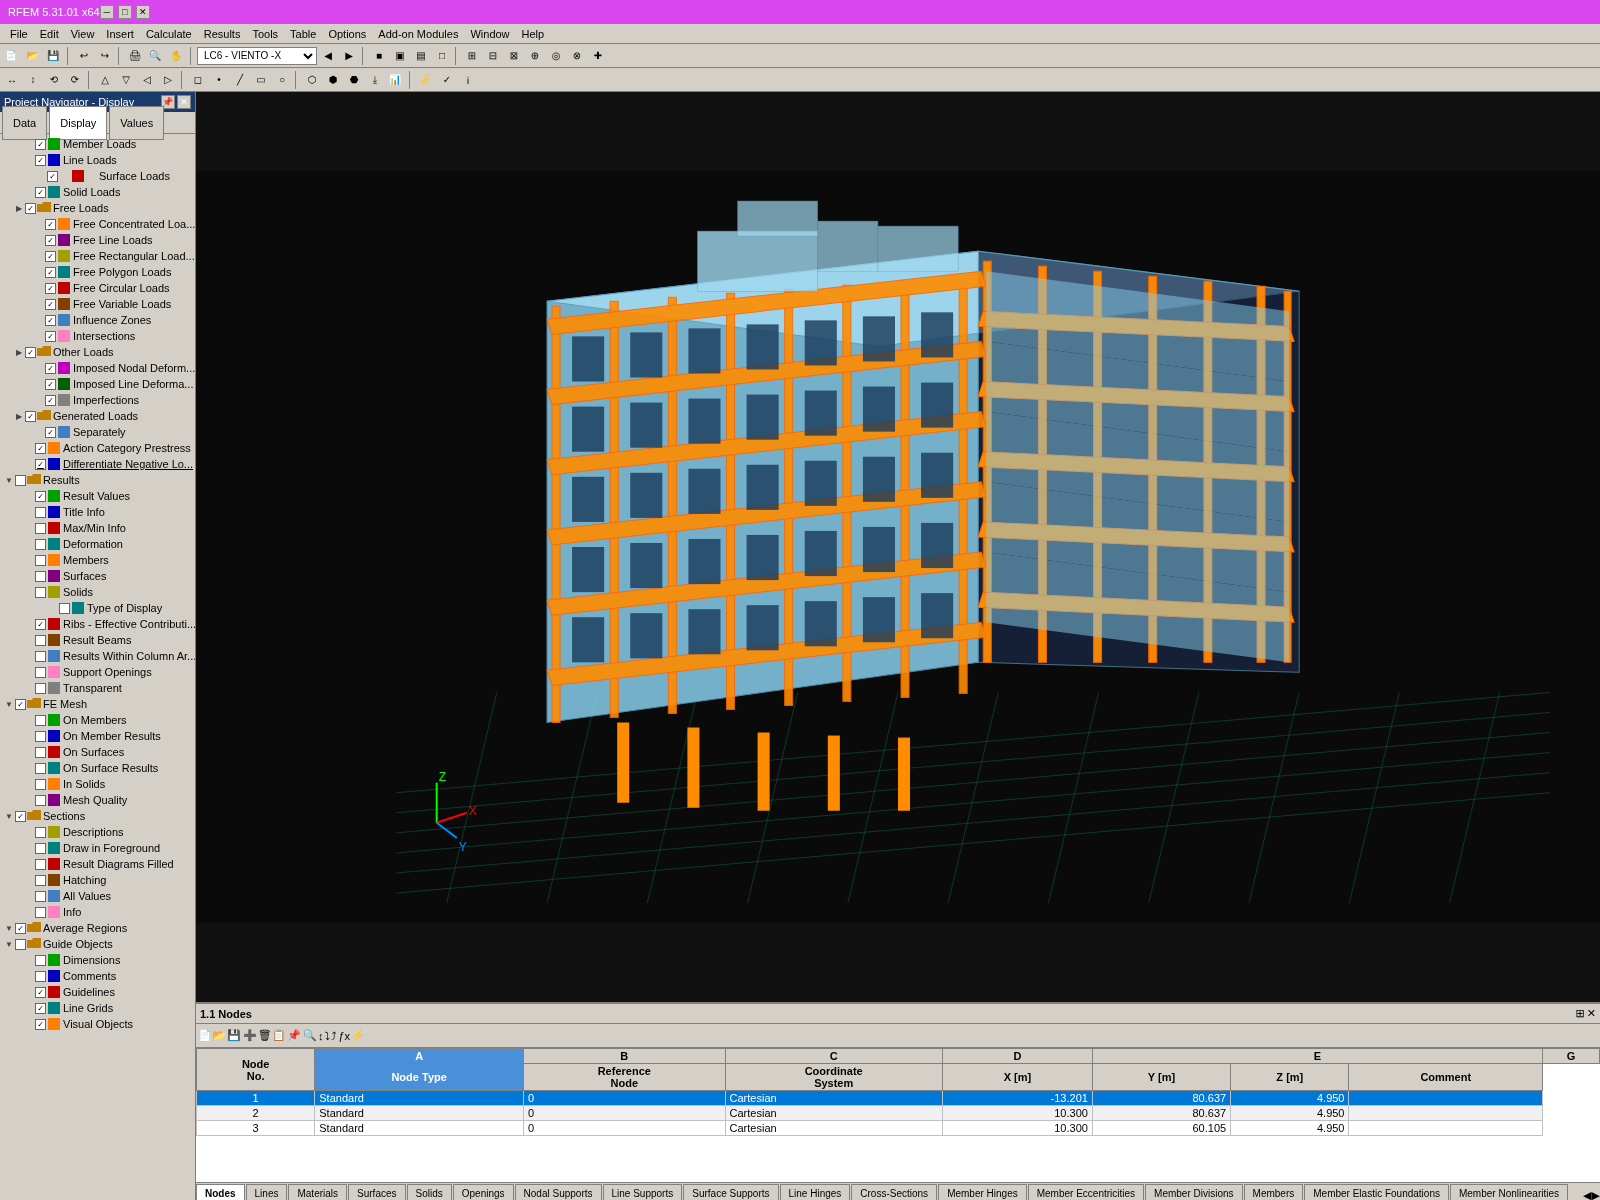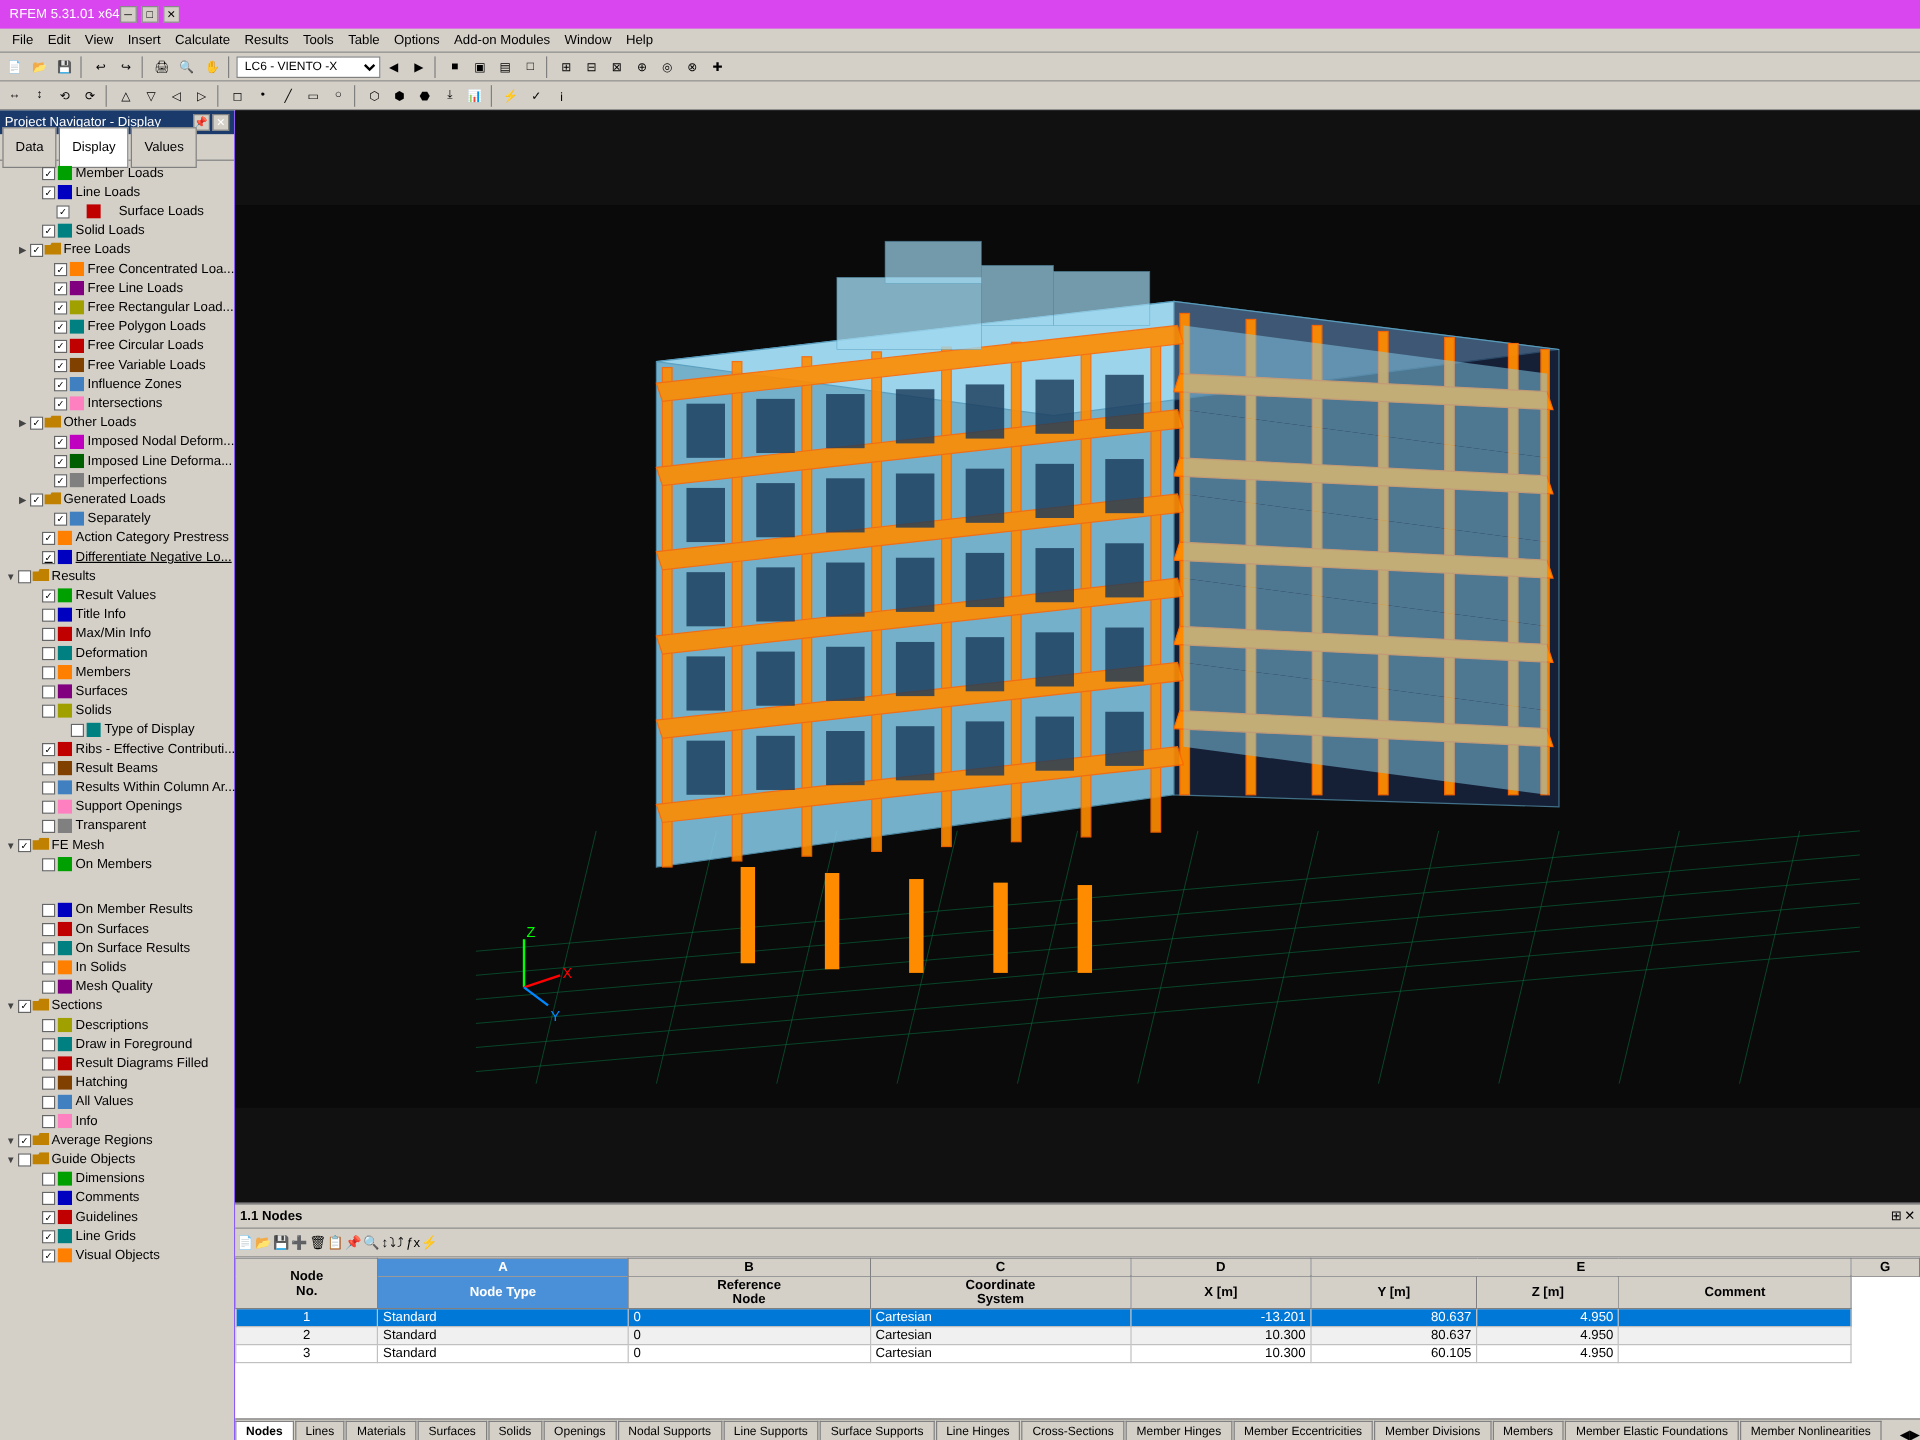--- a/index.html
+++ b/index.html
@@ -570,21 +570,21 @@
           <span class="expand-icon"></span>
           <span class="cb"></span>
           <span class="icon-box">
             <svg width="12" height="12" viewBox="0 0 12 12">
               <rect width="12" height="12" fill="#00a000"></rect>
               <rect x="2" y="2" width="8" height="8" fill="#00a000" opacity="0.7"></rect>
             </svg>
           </span>
           <span class="label">On Members</span>
         </div>
-        <div class="tree-item" style="padding-left: 24px; margin-top: 22px;">
+        <div class="tree-item" style="padding-left: 24px;">
           <span class="expand-icon"></span>
           <span class="cb"></span>
           <span class="icon-box">
             <svg width="12" height="12" viewBox="0 0 12 12">
               <rect width="12" height="12" fill="#0000c0"></rect>
               <rect x="2" y="2" width="8" height="8" fill="#0000c0" opacity="0.7"></rect>
             </svg>
           </span>
           <span class="label">On Member Results</span>
         </div>

